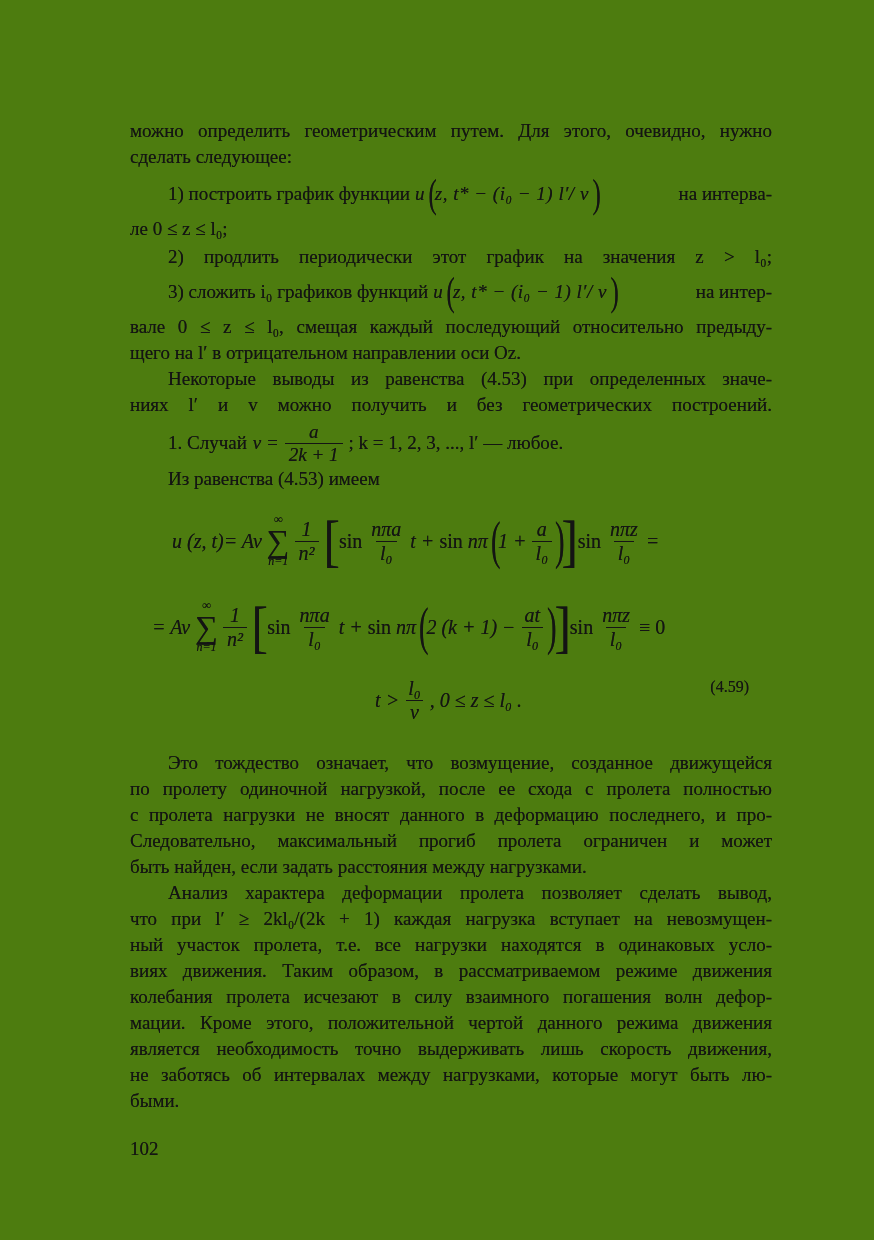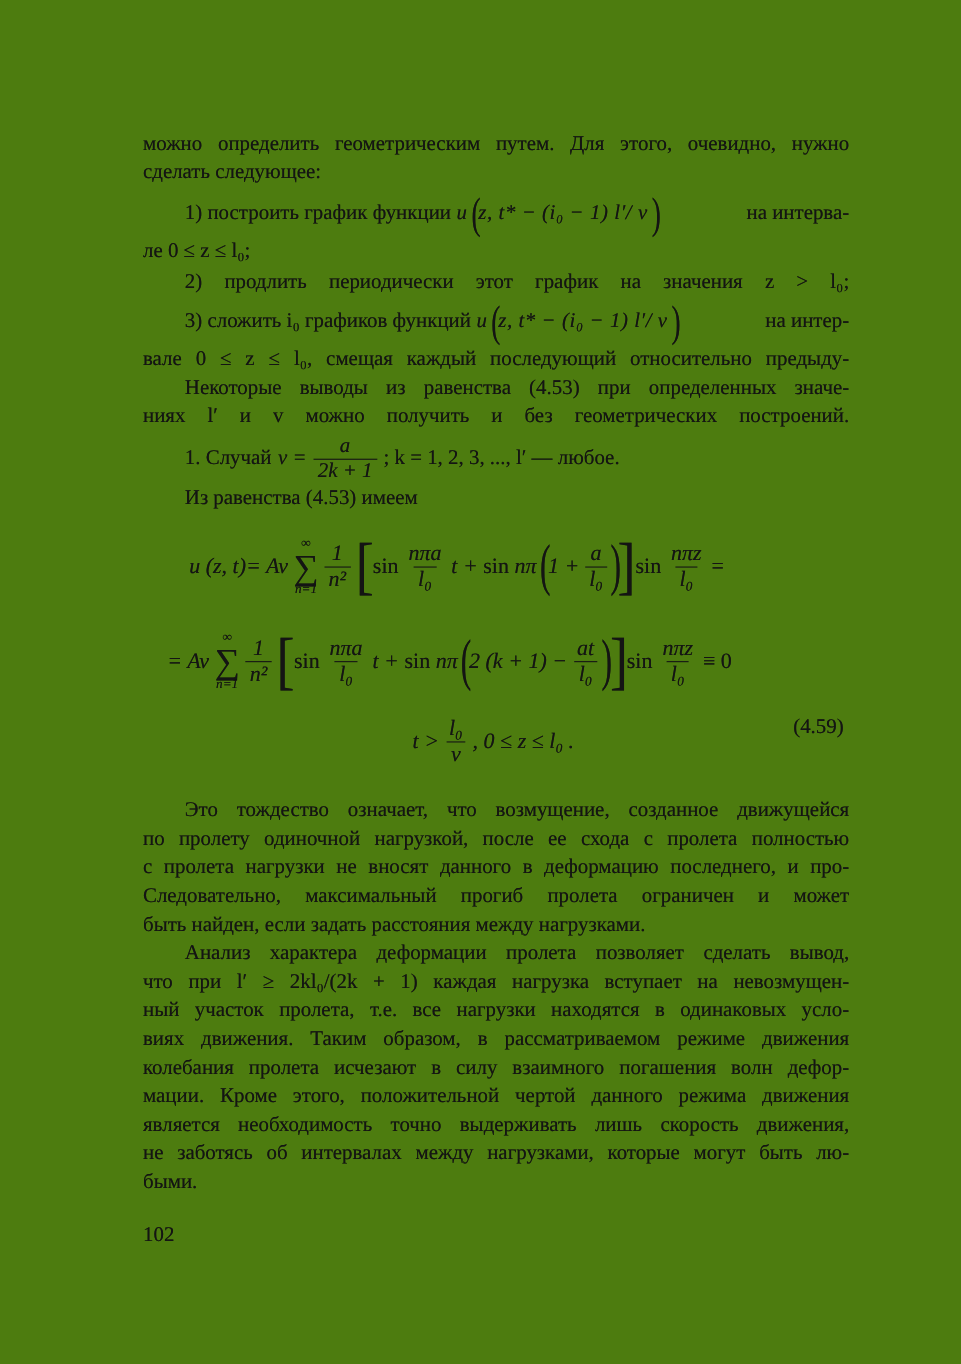--- a/index.html
+++ b/index.html
@@ -108,24 +108,24 @@
   .bp {
     font-style: normal;
     font-size: 52px;
     line-height: 0.8;
     font-weight: 400;
     transform: scaleX(0.55);
     margin: 0 -6px;
   }
   .eq-num {
     position: absolute;
-    right: 0;
+    right: 18px;
     top: 0;
     font-style: normal;
-    font-size: 19px;
+    font-size: 16px;
   }
 
   .para { margin-top: 24px; }
   .para2 { margin-top: 0; }
 
   .page-number {
     text-align: left;
     margin-top: 22px;
     font-size: 19px;
   }
@@ -153,20 +153,21 @@
 
     <div class="mathline">
       <span>3) сложить i₀ графиков функций</span>
       <span class="mvar">u</span>
       <span class="ip">(</span>
       <span class="imath">z, t* − (i₀ − 1) l′/ v</span>
       <span class="ip">)</span>
       <span class="flush-right">на интер-</span>
     </div>
     <div class="ln j">вале 0 ≤ z ≤ l₀, смещая каждый последующий относительно предыду-</div>
+    <div class="ln">щего на l′ в отрицательном направлении оси Oz.</div>
 
     <div class="ln j indent">Некоторые выводы из равенства (4.53) при определенных значе-</div>
     <div class="ln j">ниях l′ и v можно получить и без геометрических построений.</div>
 
     <div class="caserow">
       <span>1. Случай</span>
       <span class="mvar">v =</span>
       <span class="frac">
         <span class="num">a</span>
         <span class="den">2k + 1</span>

